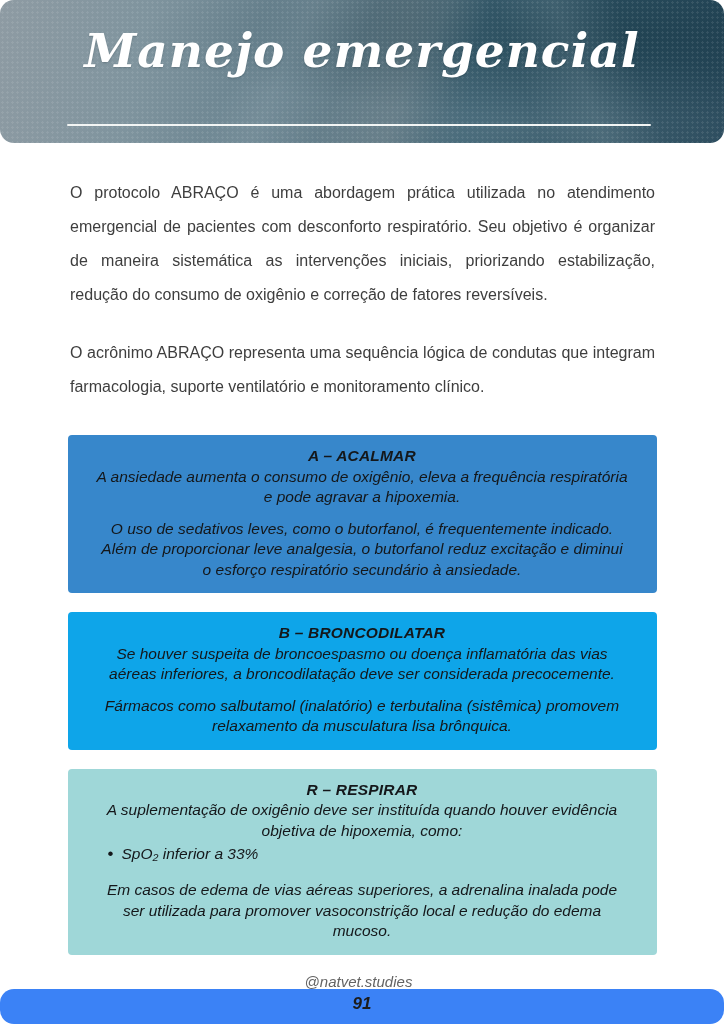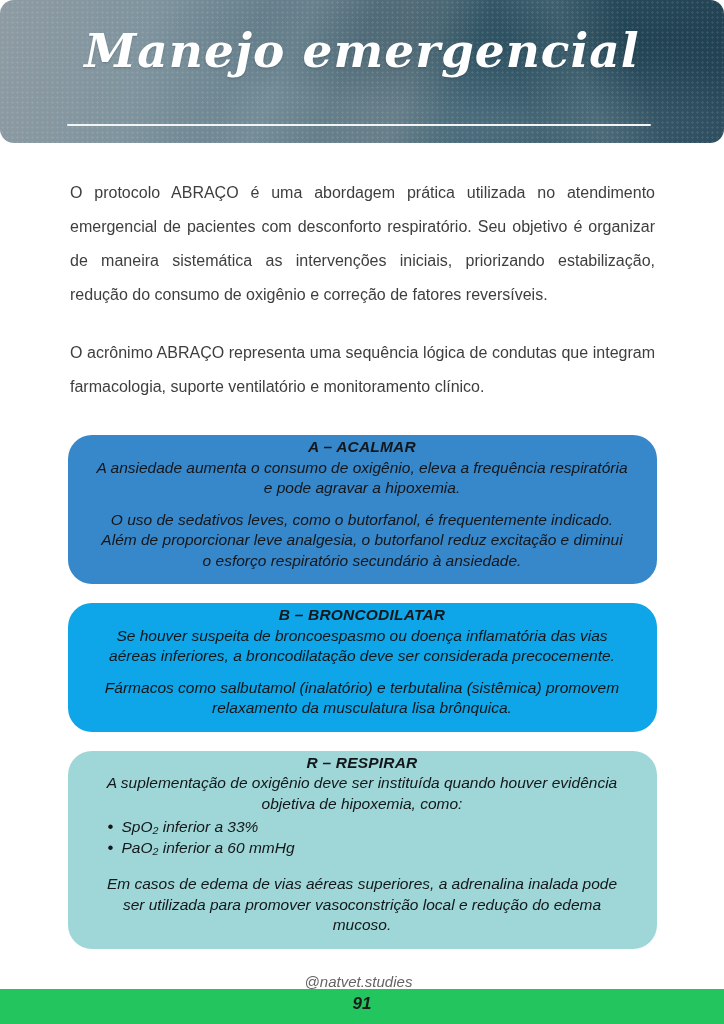--- a/index.html
+++ b/index.html
@@ -64,22 +64,22 @@
     text-align:justify;
   }
   .intro p { margin:0; }
   .intro p + p { margin-top:24px; }
 
   
   .cards { margin-top:31px; }
   .card {
     width:533px;
     margin:0 auto;
-    border-radius:24px;
-    padding:2px 28px 13px;
+    border-radius:4px;
+    padding:11px 28px 13px;
     font-style:italic;
     font-size:15.5px;
     line-height:20.5px;
     color:#14171a;
     text-align:center;
   }
   .card + .card { margin-top:19px; }
   .card h3 {
     margin:0;
     font-size:15.5px;
@@ -147,27 +147,23 @@
   </div>
 
   <div class="card" style="background-color: rgb(159, 215, 216);">
     <h3>R – RESPIRAR</h3>
     <p>A suplementação de oxigênio deve ser instituída quando houver evidência objetiva de hipoxemia, como:</p>
     <div class="bullets">
       <div class="bullet-row">
         <span class="bullet-dot"></span>
         <span>SpO₂ inferior a 33%</span>
       </div>
-      <div class="bullet-row">
-        <span class="bullet-dot"></span>
-        <span>PaO₂ inferior a 60 mmHg</span>
-      </div>
     </div>
     <p class="closing">Em casos de edema de vias aéreas superiores, a adrenalina inalada pode ser utilizada para promover vasoconstrição local e redução do edema mucoso.</p>
   </div>
 
 </div>
 
 <div class="footer-handle">@natvet.studies</div>
 
-<div class="footer-band" style="background-color: #22c55e;">
+<div class="footer-band" style="background-color: #3b82f6; border-radius: 14px;">
   <div class="page-number">91</div>
 </div>
 
 </body></html>

